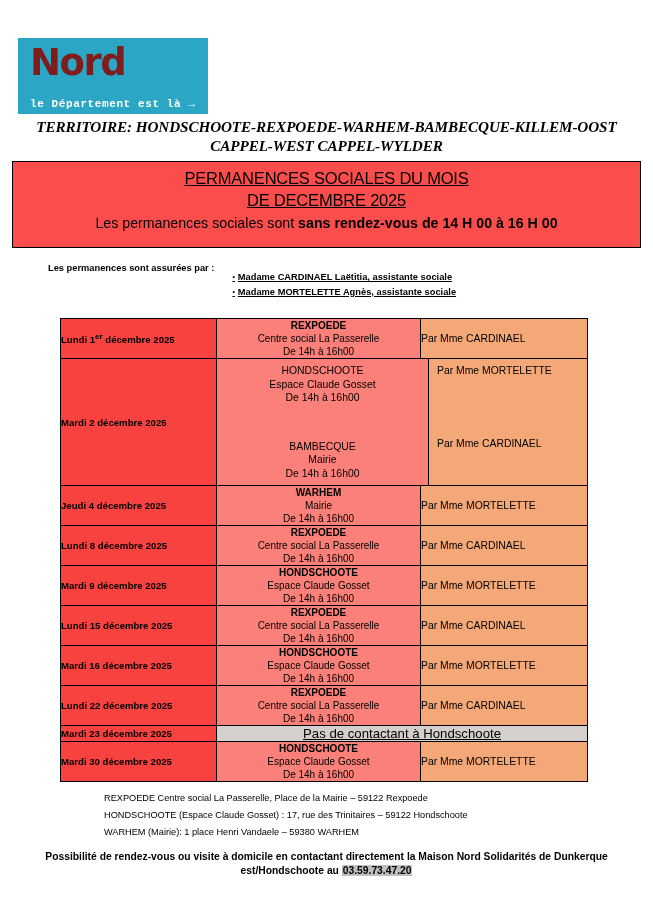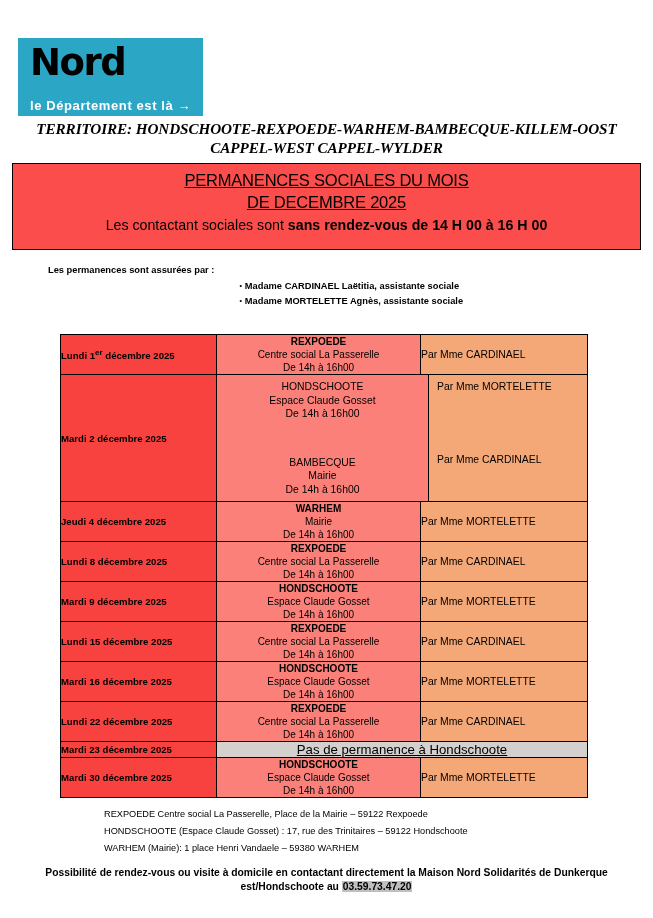--- a/index.html
+++ b/index.html
@@ -23,29 +23,29 @@
   .logo-box {
     display: inline-block;
     background: #2ba6c4;
     padding: 6px 12px 4px 12px;
     line-height: 1;
   }
   .logo-word {
     font-family: "DejaVu Sans", sans-serif;
     font-weight: bold;
     font-size: 37px;
-    color: #000000;
+    color: #7f1d1d;
     letter-spacing: -1.5px;
     display: block;
     margin-bottom: 18px;
   }
   .logo-tag {
-    font-family: Liberation Sans, sans-serif;
-    font-weight: bold;
-    font-size: 13px;
+    font-family: Liberation Mono, monospace;
+    font-weight: bold;
+    font-size: 11px;
     color: #ffffff;
     letter-spacing: 0.6px;
     display: block;
     white-space: nowrap;
     margin-top: 7px;
   }
 
   
   .territoire {
     font-family: "Liberation Serif", serif;
@@ -85,21 +85,21 @@
   .assurees {
     margin: 13px 0 0 0;
     padding-left: 48px;
     font-size: 9.3px;
     font-weight: bold;
     line-height: 1.55;
     display: flex;
     align-items: flex-start;
   }
   .assurees-label { white-space: nowrap; padding-right: 9px; }
-  .assurees-list { list-style: none; margin: 16px; padding: 0; }
+  .assurees-list { list-style: none; margin: 9px; padding: 0; text-decoration: underline; }
   .assurees-list li::before {
     content: "\2022";
     font-size: 7px;
     vertical-align: middle;
     padding-right: 3px;
   }
   .assurees-list li { white-space: nowrap; }
   .an { font-weight: bold; }
 
   
@@ -209,21 +209,21 @@
   <div>CAPPEL-WEST CAPPEL-WYLDER</div>
 </div>
 
 <div class="banner">
   <div class="banner-line1">
     <span class="banner-u">PERMANENCES SOCIALES DU MOIS</span>
   </div>
   <div class="banner-line2">
     <span class="banner-u">DE DECEMBRE 2025</span>
   </div>
-  <div class="banner-line3"><span>Les contactant sociales sont </span><b>sans rendez-vous de 14 H 00 à 16 H 00</b></div>
+  <div class="banner-line3"><span>Les permanences sociales sont </span><b>sans rendez-vous de 14 H 00 à 16 H 00</b></div>
 </div>
 
 <div class="assurees">
   <span class="assurees-label">Les permanences sont assurées par :</span>
   <ul class="assurees-list">
     <li><span>Madame </span><span class="an">CARDINAEL</span><span> Laëtitia, assistante sociale</span></li>
     <li><span>Madame </span><span class="an">MORTELETTE</span><span> Agnès, assistante sociale</span></li>
   </ul>
 </div>
 
@@ -326,21 +326,21 @@
         <td class="c-loc">
           <span class="place sess-block">REXPOEDE</span>
           <span class="sess-block">Centre social La Passerelle</span>
           <span class="sess-block">De 14h à 16h00</span>
         </td>
         <td class="c-worker">Par Mme CARDINAEL</td>
       </tr>
 
       <tr>
         <td class="c-date">Mardi 23 décembre 2025</td>
-        <td class="c-none" colspan="2"><span>Pas de permanence à Hondschoote</span></td>
+        <td class="c-none" colspan="2"><span>Pas de contactant à Hondschoote</span></td>
       </tr>
 
 
       <tr>
         <td class="c-date">Mardi 30 décembre 2025</td>
         <td class="c-loc">
           <span class="place sess-block">HONDSCHOOTE</span>
           <span class="sess-block">Espace Claude Gosset</span>
           <span class="sess-block">De 14h à 16h00</span>
         </td>

